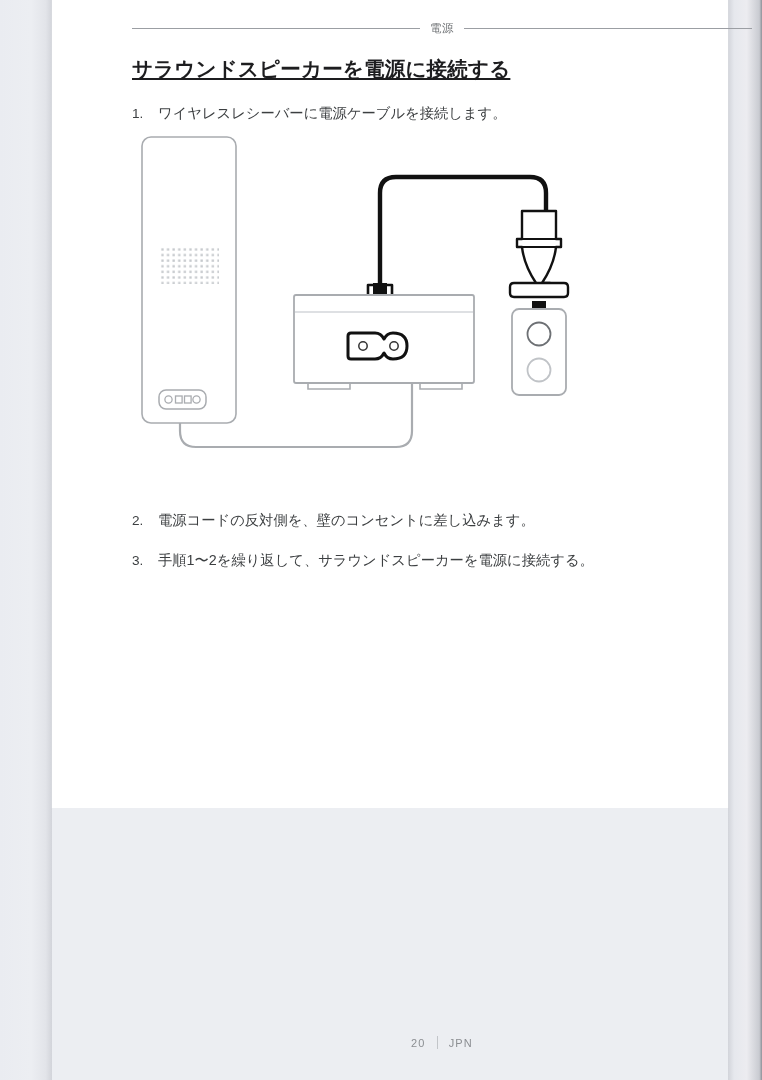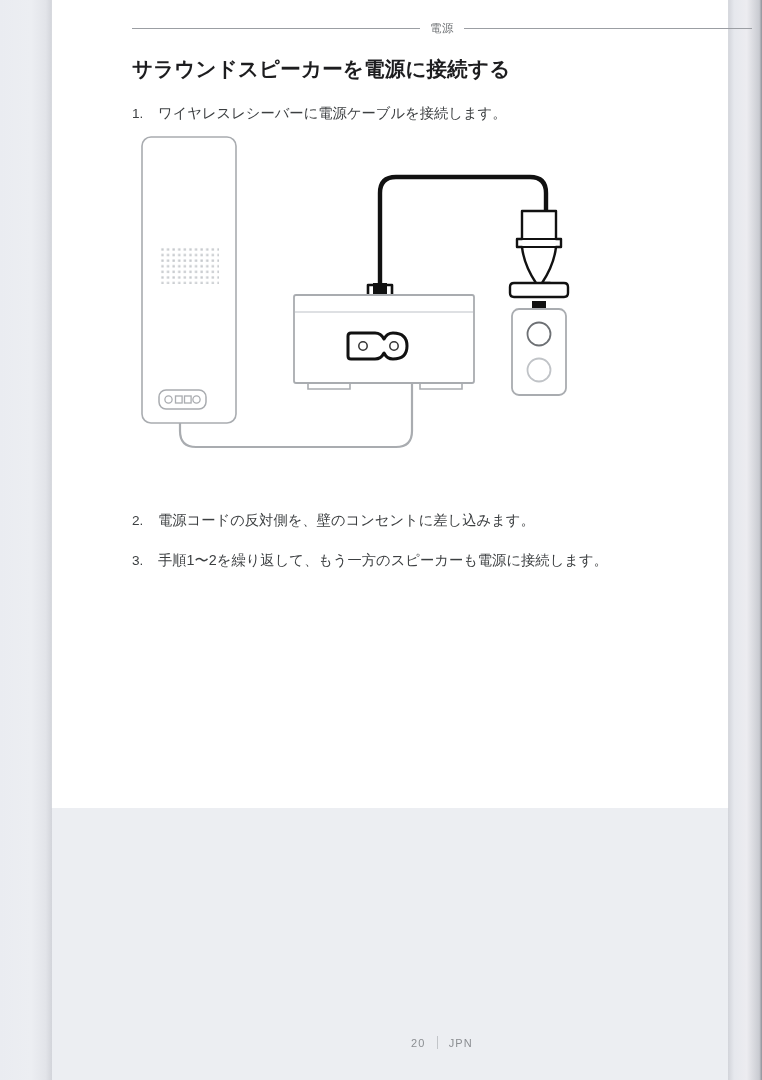--- a/index.html
+++ b/index.html
@@ -71,20 +71,21 @@
     padding: 0 28px;
     box-sizing: border-box;
   }
   #page-title {
     font-size: 20.5px;
     font-weight: bold;
     color: #1d1d1f;
     letter-spacing: 0.2px;
     margin: 0 0 18px 0;
     line-height: 1.3;
+    text-decoration: underline;
   }
 
   .step {
     display: flex;
     align-items: baseline;
     font-size: 14.3px;
     color: #3c3f41;
     line-height: 1.7;
     margin-bottom: 6px;
   }
@@ -216,21 +217,21 @@
       </svg>
     </div>
 
     <div id="steps-after">
       <div class="step">
         <span class="step-num">2.</span>
         <span class="step-text">電源コードの反対側を、壁のコンセントに差し込みます。</span>
       </div>
       <div class="step">
         <span class="step-num">3.</span>
-        <span class="step-text">手順1〜2を繰り返して、もう一方のスピーカーも電源に接続します。</span>
+        <span class="step-text">手順1〜2を繰り返して、サラウンドスピーカーを電源に接続する。</span>
       </div>
     </div>
 
   </div>
 
   <div id="page-footer">
     <span>20</span>
     <span id="footer-sep"></span>
     <span>JPN</span>
   </div>

